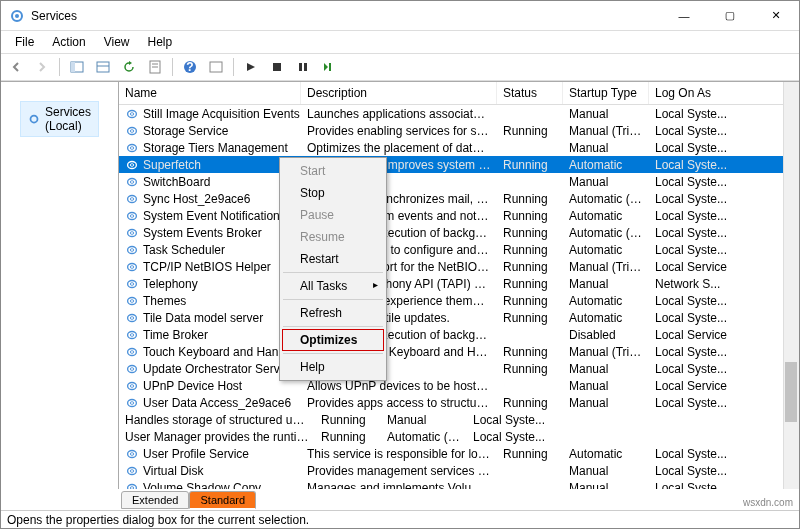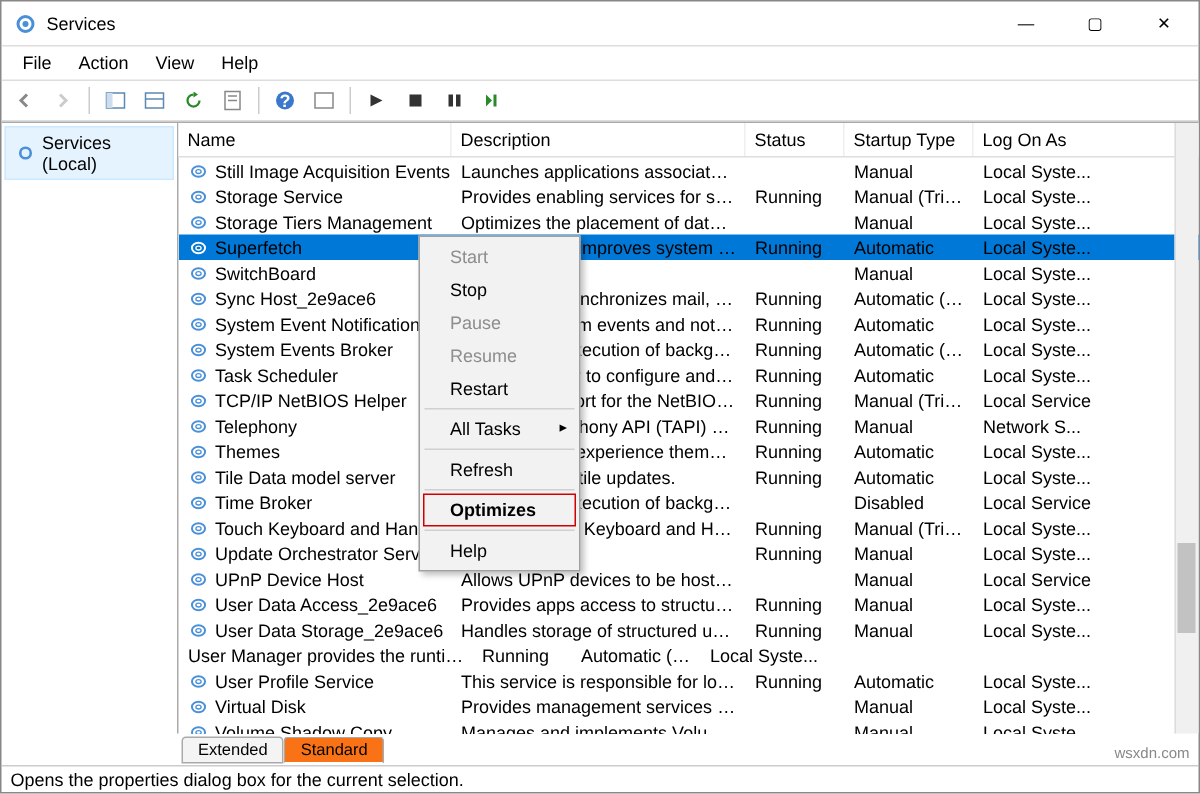--- a/index.html
+++ b/index.html
@@ -9,34 +9,34 @@
 .titlebar .title { margin-left: 6px; font-size: 12px; }
 .winbtns { margin-left: auto; display: flex; }
 .winbtns span { width: 46px; height: 30px; display: flex; align-items: center; justify-content: center; font-family: sans-serif; font-size: 11px; }
 .menubar { display: flex; padding: 2px 6px; gap: 2px; }
 .menubar span { padding: 2px 8px; }
 .toolbar { display: flex; align-items: center; padding: 2px 4px; border-top: 1px solid #ddd; border-bottom: 1px solid #ddd; height: 28px; gap: 4px; }
 .toolbar .tbtn { width: 22px; height: 22px; display: flex; align-items: center; justify-content: center; border: 1px solid transparent; }
 .toolbar .sep { width: 1px; height: 18px; background: #ccc; margin: 0 2px; }
 .main { display: flex; height: calc(529px - 30px - 22px - 28px - 20px - 21px); border-top: 1px solid #aaa; }
 .nav { width: 118px; border-right: 1px solid #aaa; }
-.nav-item { display: flex; align-items: center; gap: 4px; padding: 3px 6px; background: #e5f3ff; border: 1px solid #cce8ff; margin: 2px; }
+.nav-item { display: flex; align-items: center; gap: 4px; padding: 3px 6px; background: #e5f3ff; border: 1px solid #cce8ff; margin: 19px; }
 .content { flex: 1; position: relative; display: flex; flex-direction: column; }
 .header-row { display: flex; border-bottom: 1px solid #ddd; background: #fff; }
 .header-row div { padding: 4px 6px; border-right: 1px solid #eee; white-space: nowrap; overflow: hidden; }
 .rows { flex: 1; overflow-y: auto; overflow-x: hidden; }
 
 .c-name { width: 182px; }
 .c-desc { width: 196px; }
 .c-status { width: 66px; }
 .c-startup { width: 86px; }
 .c-logon { width: 82px; flex: 1; }
 .row { display: flex; white-space: nowrap; }
 .row > div { padding: 1.5px 6px; overflow: hidden; text-overflow: ellipsis; }
-.row.selected { background: #0078d7; color: #000000; }
+.row.selected { background: #0078d7; color: #e5e5e5; }
 .row.selected .gear ellipse { stroke:#fff; }
 .row .c-name { display: flex; align-items: center; gap: 4px; }
 .gear { width: 14px; height: 14px; flex: 0 0 14px; }
 .scroll-stub { position: absolute; right:0; top:0; bottom:0; width:16px; background:#f0f0f0; border-left:1px solid #ddd;}
 .scroll-thumb{ position:absolute; right:2px; width:12px; background:#c2c2c2;}
 .tabs { height: 21px; display: flex; align-items: flex-end; padding-left: 120px; }
 .tabs span { font-size: 11px; padding: 2px 10px; border: 1px solid #aaa; border-top-left-radius: 3px; border-top-right-radius: 3px; border-bottom: 1px solid #fff; position: relative; top: -1px; background: #f97316; }
 .tabs span.inactive { background: #f4f4f4; border-bottom: 1px solid #aaa; }
 .statusbar { height: 33px; border-top: 1px solid #ccc; padding: 2px 6px; display:flex; justify-content:space-between; }
 .ctxmenu { position: absolute; left: 278px; top: 156px; width: 108px; background: #f2f2f2; border: 1px solid #a0a0a0; box-shadow: 2px 2px 4px rgba(0,0,0,0.25); padding: 2px; }
@@ -390,27 +390,20 @@
               <ellipse cx="8" cy="8" rx="2" ry="1.5" fill="none" stroke="#4a90d9"></ellipse>
             </svg>
             <span>User Data Access_2e9ace6</span>
           </div>
           <div class="c-desc">Provides apps access to structured u...</div>
           <div class="c-status">Running</div>
           <div class="c-startup">Manual</div>
           <div class="c-logon">Local Syste...</div>
         </div>
         <div class="row">
-          <div class="c-name">
-            <svg class="gear" viewBox="0 0 16 16">
-              <ellipse cx="8" cy="8" rx="5" ry="4" fill="none" stroke="#4a90d9" stroke-width="1.5"></ellipse>
-              <ellipse cx="8" cy="8" rx="2" ry="1.5" fill="none" stroke="#4a90d9"></ellipse>
-            </svg>
-            <span>User Data Storage_2e9ace6</span>
-          </div>
           <div class="c-desc">Handles storage of structured user d...</div>
           <div class="c-status">Running</div>
           <div class="c-startup">Manual</div>
           <div class="c-logon">Local Syste...</div>
         </div>
         <div class="row">
           <div class="c-desc">User Manager provides the runtime ...</div>
           <div class="c-status">Running</div>
           <div class="c-startup">Automatic (T...</div>
           <div class="c-logon">Local Syste...</div>

